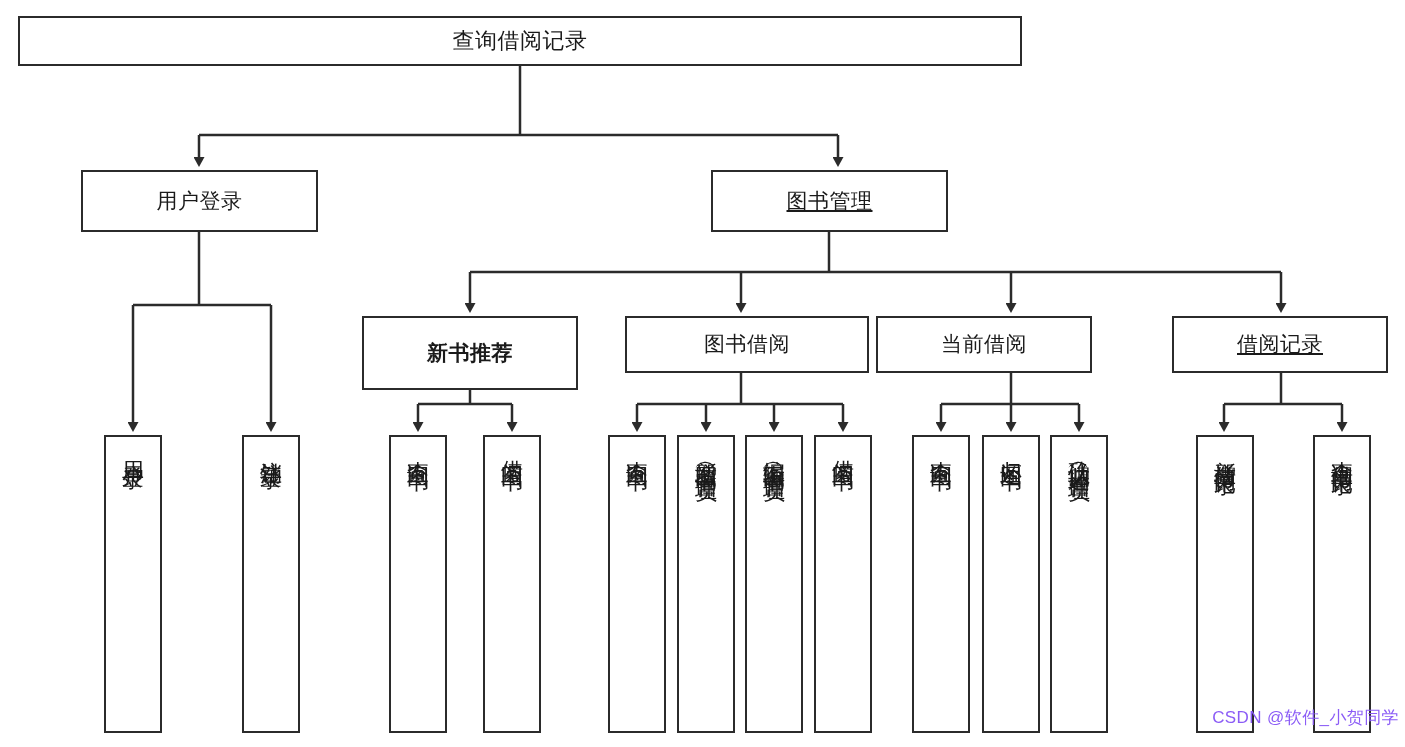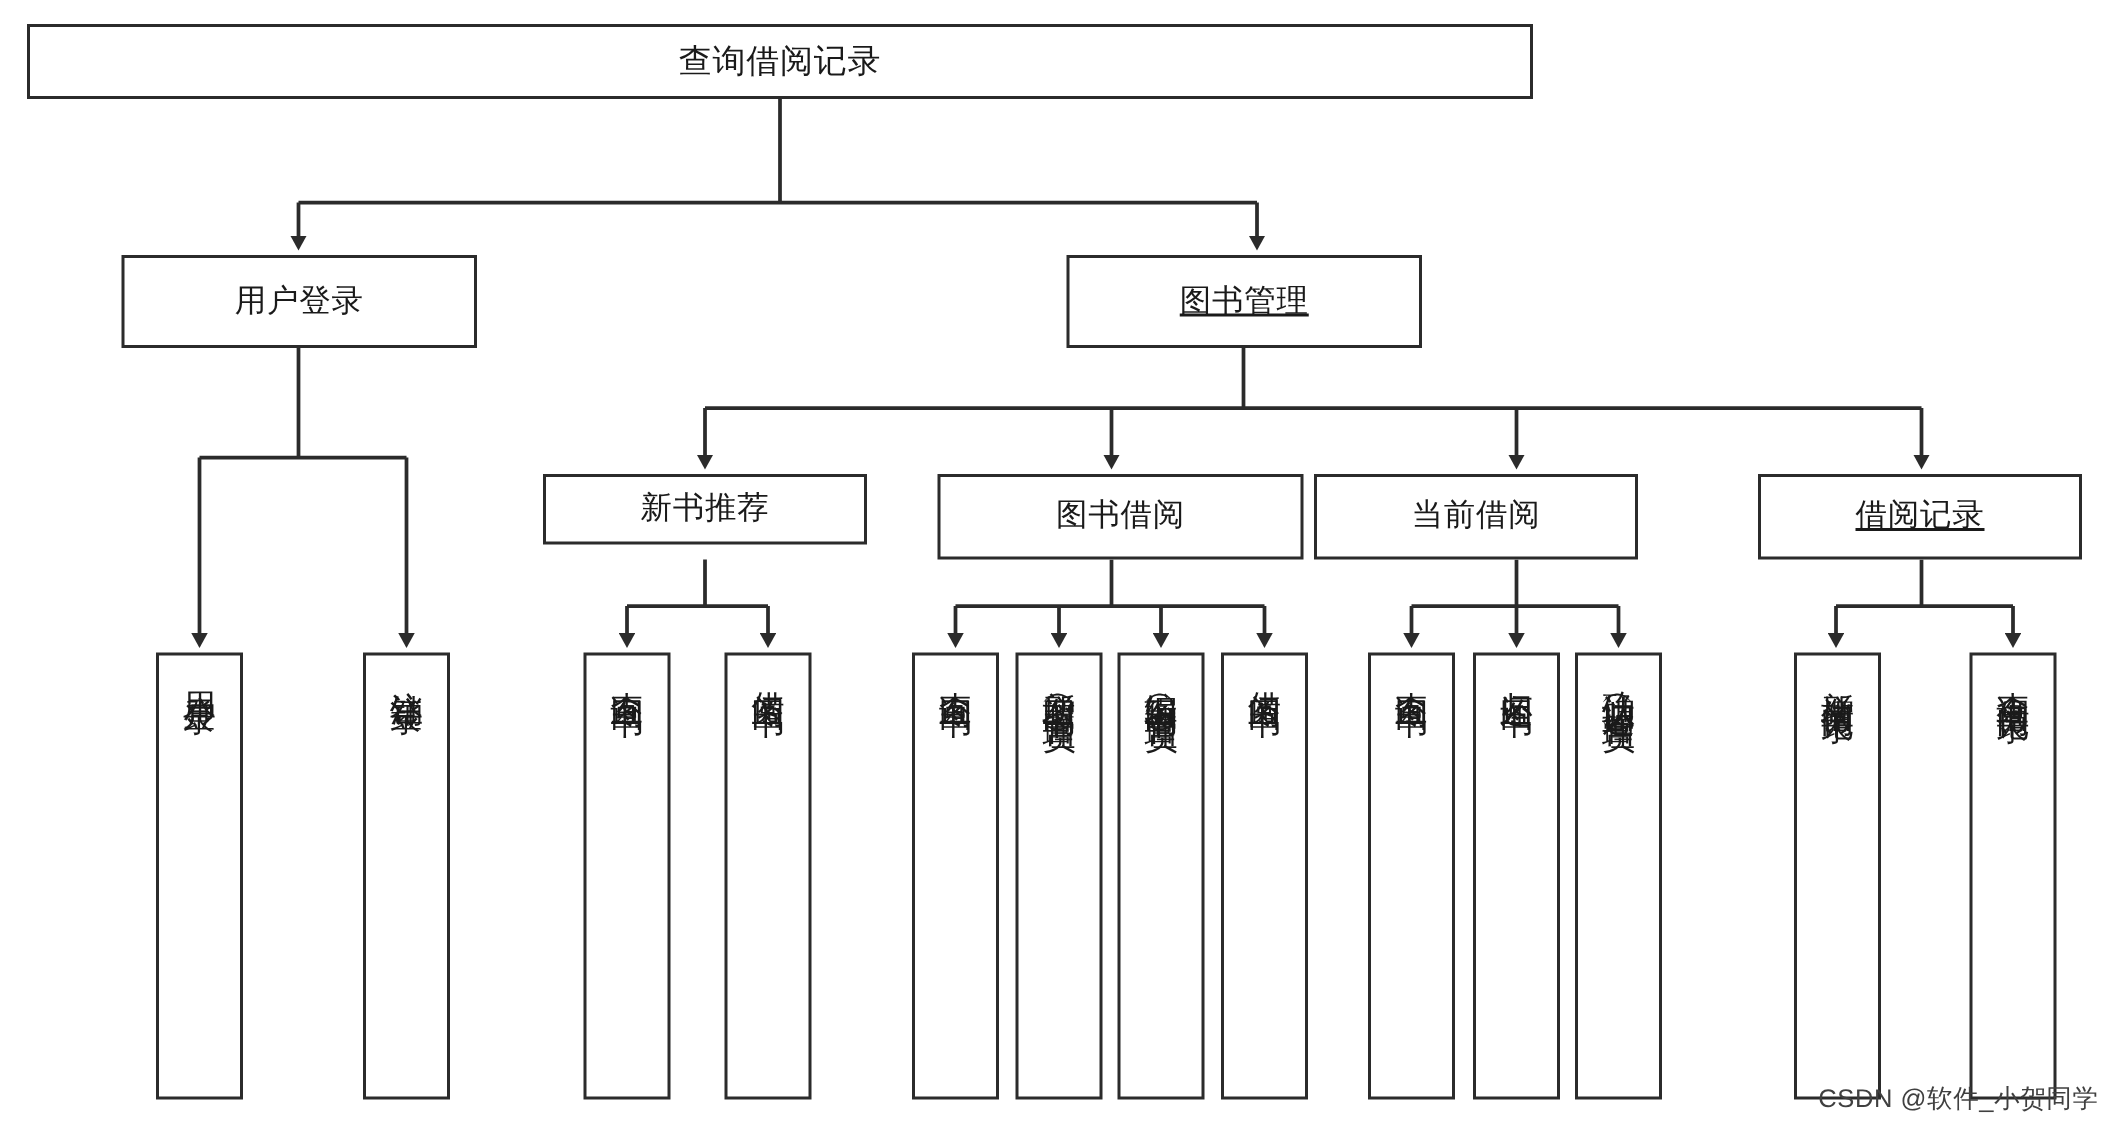--- a/index.html
+++ b/index.html
@@ -53,23 +53,23 @@
     writing-mode:vertical-rl;
     text-orientation:upright;
     font-size:22px;
     letter-spacing:3px;
     line-height:1;
     margin:0 auto;
   }
   .watermark{
     position:absolute;
     right:6px;
-    bottom:3px;
+    bottom:18px;
     font-size:17px;
-    color:#404040;
+    color:#8b5cf6;
     letter-spacing:0.4px;
     white-space:nowrap;
     user-select:none;
   }
 </style>
 </head>
 <body>
 
 <div id="canvas">
 
@@ -128,21 +128,21 @@
   </div>
 
   <div class="node h-node" style="left:81px;top:170px;width:237px;height:62px;">
     <span class="node-label">用户登录</span>
   </div>
 
   <div class="node h-node" style="left:711px;top:170px;width:237px;height:62px;text-decoration:underline;">
     <span class="node-label">图书管理</span>
   </div>
 
-  <div class="node h-node" style="left:362px;top:316px;width:216px;height:47px;">
+  <div class="node h-node" style="left:362px;top:316px;width:216px;height:74px;font-weight:bold;">
     <span class="node-label">新书推荐</span>
   </div>
 
   <div class="node h-node" style="left:625px;top:316px;width:244px;height:57px;">
     <span class="node-label">图书借阅</span>
   </div>
 
   <div class="node h-node" style="left:876px;top:316px;width:216px;height:57px;">
     <span class="node-label">当前借阅</span>
   </div>

